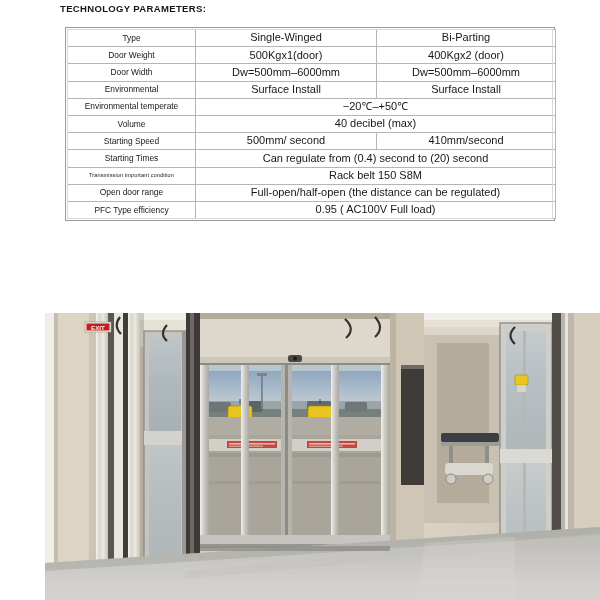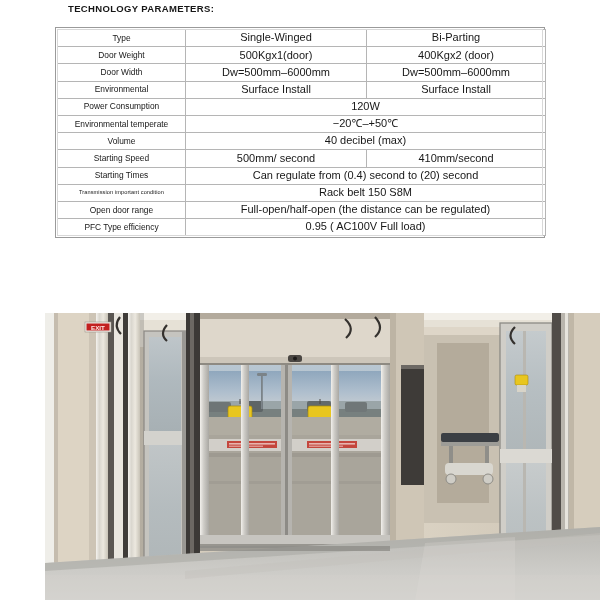--- a/index.html
+++ b/index.html
@@ -10,31 +10,31 @@
   }
   body {
     font-family: "Liberation Sans", sans-serif;
     color: #1b1b1b;
     position: relative;
   }
 
   
   #doc-heading {
     position: absolute;
-    left: 68px; top: 3px;
+    left: 60px; top: 3px;
     font-size: 9.5px;
     font-weight: bold;
     letter-spacing: .35px;
     color: #161616;
   }
 
   
   #spec-table-wrap {
     position: absolute;
-    left: 55px; top: 27px;
+    left: 65px; top: 27px;
     width: 490px;
     border: 1px solid #9a9a9a;
     padding: 1px;
     background: #fff;
     box-sizing: border-box;
   }
   #spec-table-wrap::after{
     content:"";
     position:absolute; left:1px; right:1px; top:1px; bottom:1px;
     border:1px solid #d8d8d8;
@@ -100,24 +100,20 @@
         </tr>
         <tr>
           <td class="label">Door Width</td>
           <td>Dw=500mm–6000mm</td>
           <td>Dw=500mm–6000mm</td>
         </tr>
         <tr>
           <td class="label">Environmental</td>
           <td>Surface Install</td>
           <td>Surface Install</td>
-        </tr>
-        <tr>
-          <td class="label">Power Consumption</td>
-          <td colspan="2">120W</td>
         </tr>
         <tr>
           <td class="label">Environmental temperate</td>
           <td colspan="2">−20℃–+50℃</td>
         </tr>
         <tr>
           <td class="label">Volume</td>
           <td colspan="2">40 decibel (max)</td>
         </tr>
         <tr>

